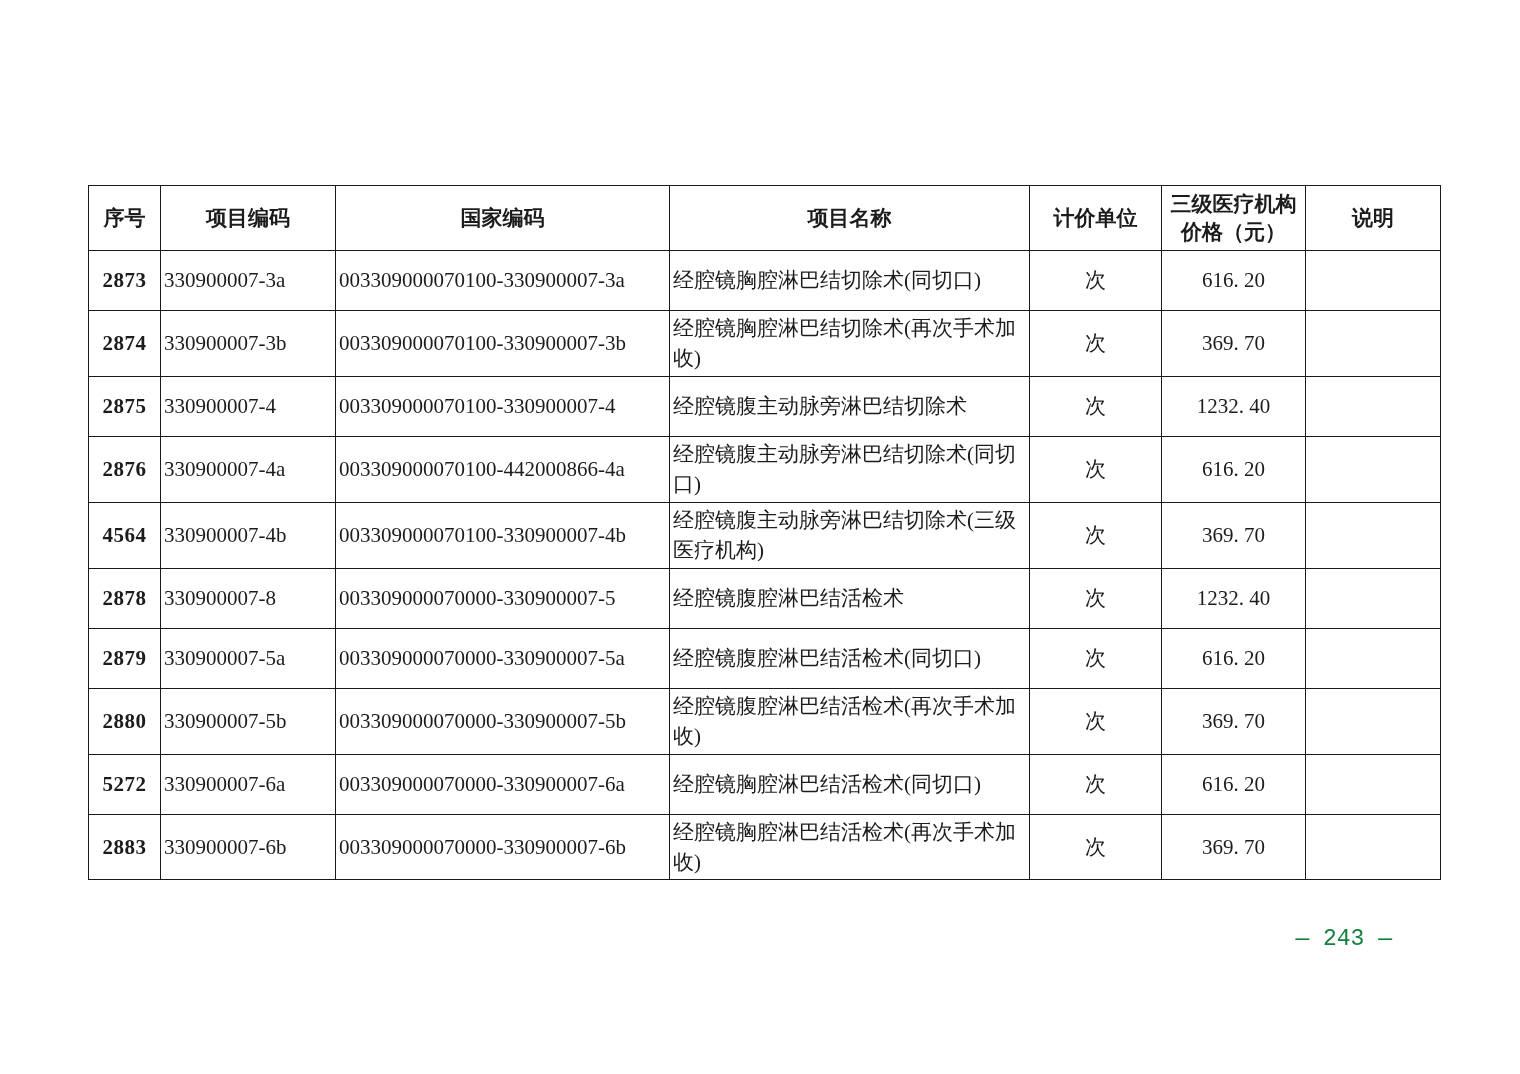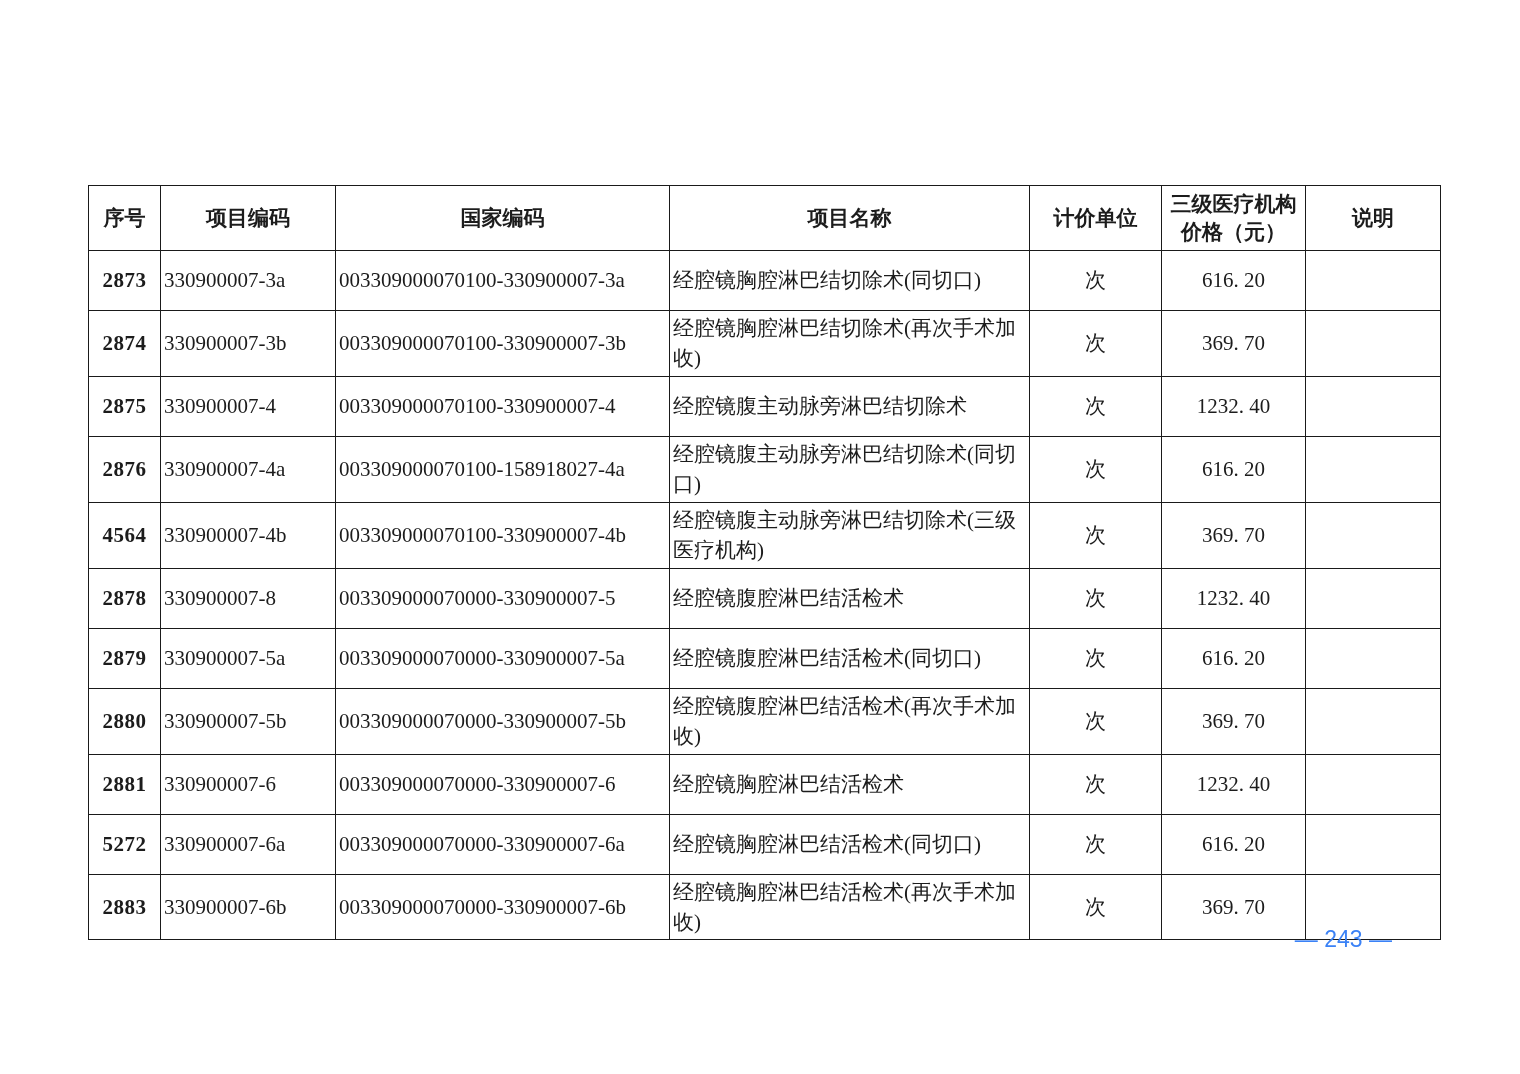--- a/index.html
+++ b/index.html
@@ -57,22 +57,22 @@
   }
   table.price-table td:nth-child(1) {
     letter-spacing: 0.5px;
     font-weight: bold;
   }
   .page-number {
     position: absolute;
     top: 926px;
     right: 128px;
     font-size: 23px;
-    font-family: Liberation Sans, sans-serif;
-    color: #3b82f6;
+    font-family: Liberation Mono, monospace;
+    color: #15803d;
     white-space: nowrap;
   }
 </style>
 </head>
 <body>
 
 <div class="table-wrap">
   <table class="price-table">
     <colgroup>
       <col style="width:72px">
@@ -119,21 +119,21 @@
           <td>330900007-4</td>
           <td>003309000070100-330900007-4</td>
           <td>经腔镜腹主动脉旁淋巴结切除术</td>
           <td>次</td>
           <td>1232. 40</td>
           <td></td>
         </tr>
         <tr>
           <td>2876</td>
           <td>330900007-4a</td>
-          <td>003309000070100-158918027-4a</td>
+          <td>003309000070100-442000866-4a</td>
           <td>经腔镜腹主动脉旁淋巴结切除术(同切口)</td>
           <td>次</td>
           <td>616. 20</td>
           <td></td>
         </tr>
         <tr>
           <td>4564</td>
           <td>330900007-4b</td>
           <td>003309000070100-330900007-4b</td>
           <td>经腔镜腹主动脉旁淋巴结切除术(三级医疗机构)</td>
@@ -162,29 +162,20 @@
         <tr>
           <td>2880</td>
           <td>330900007-5b</td>
           <td>003309000070000-330900007-5b</td>
           <td>经腔镜腹腔淋巴结活检术(再次手术加收)</td>
           <td>次</td>
           <td>369. 70</td>
           <td></td>
         </tr>
         <tr>
-          <td>2881</td>
-          <td>330900007-6</td>
-          <td>003309000070000-330900007-6</td>
-          <td>经腔镜胸腔淋巴结活检术</td>
-          <td>次</td>
-          <td>1232. 40</td>
-          <td></td>
-        </tr>
-        <tr>
           <td>5272</td>
           <td>330900007-6a</td>
           <td>003309000070000-330900007-6a</td>
           <td>经腔镜胸腔淋巴结活检术(同切口)</td>
           <td>次</td>
           <td>616. 20</td>
           <td></td>
         </tr>
         <tr>
           <td>2883</td>

